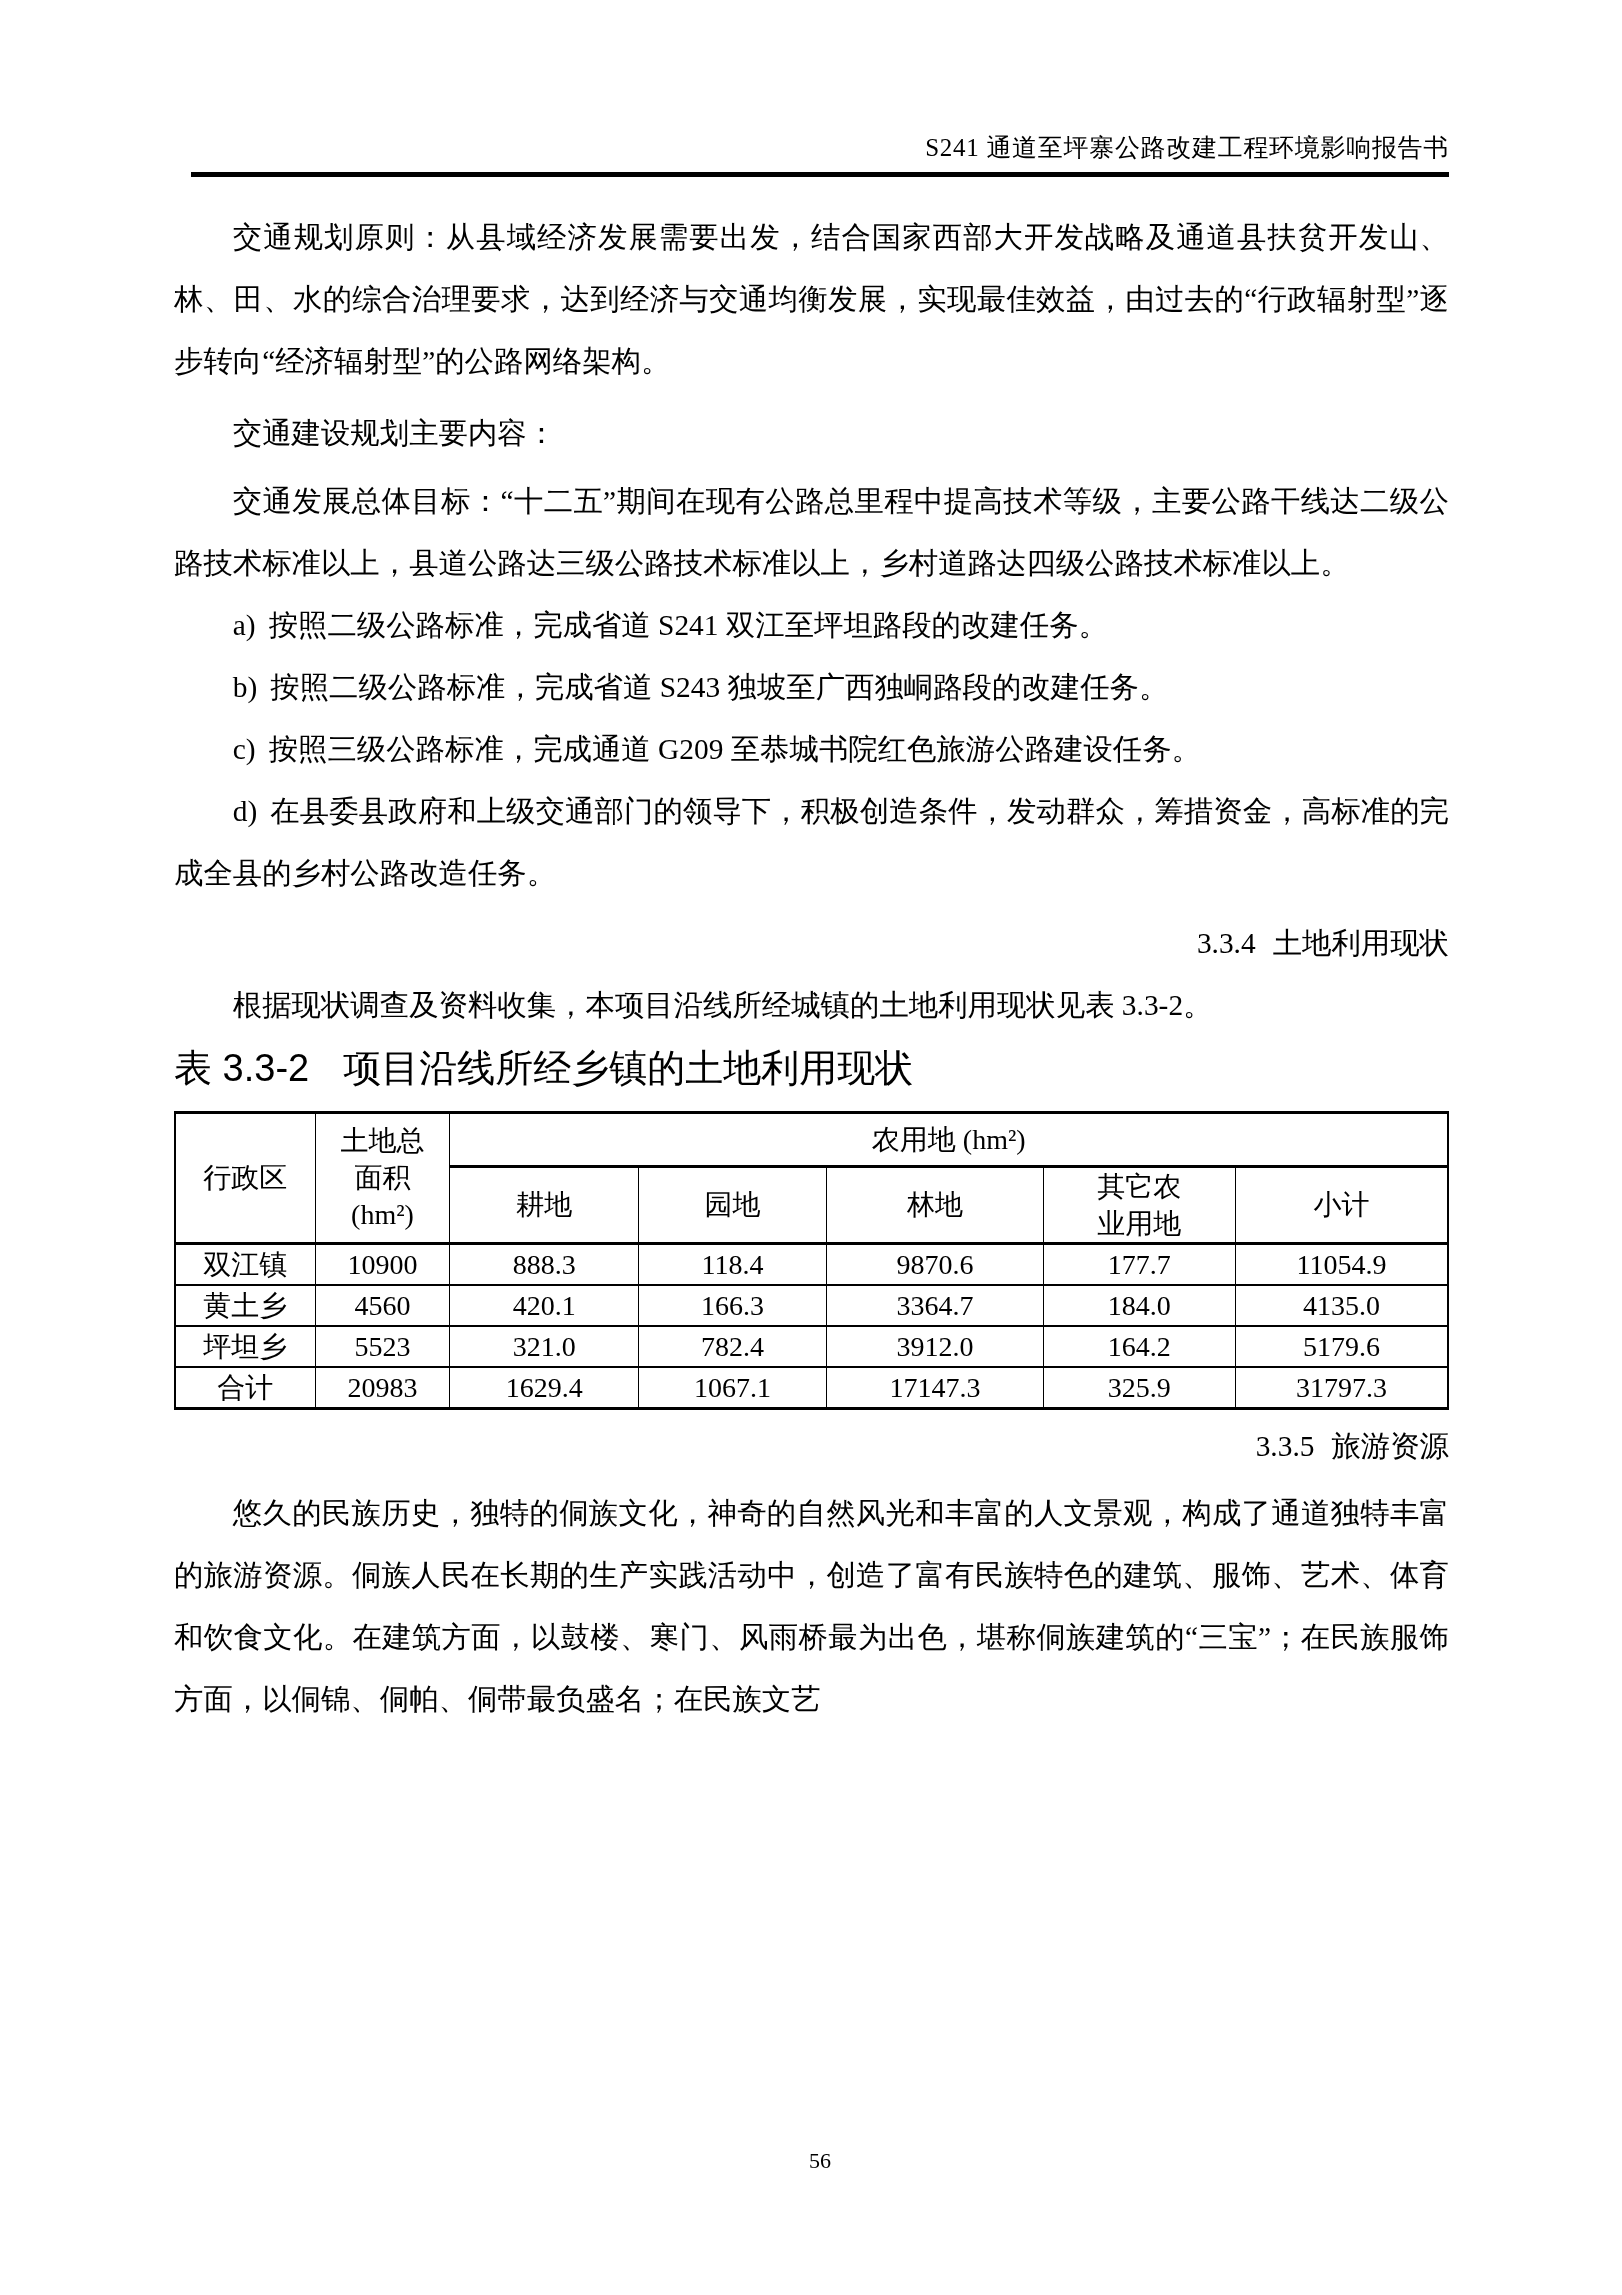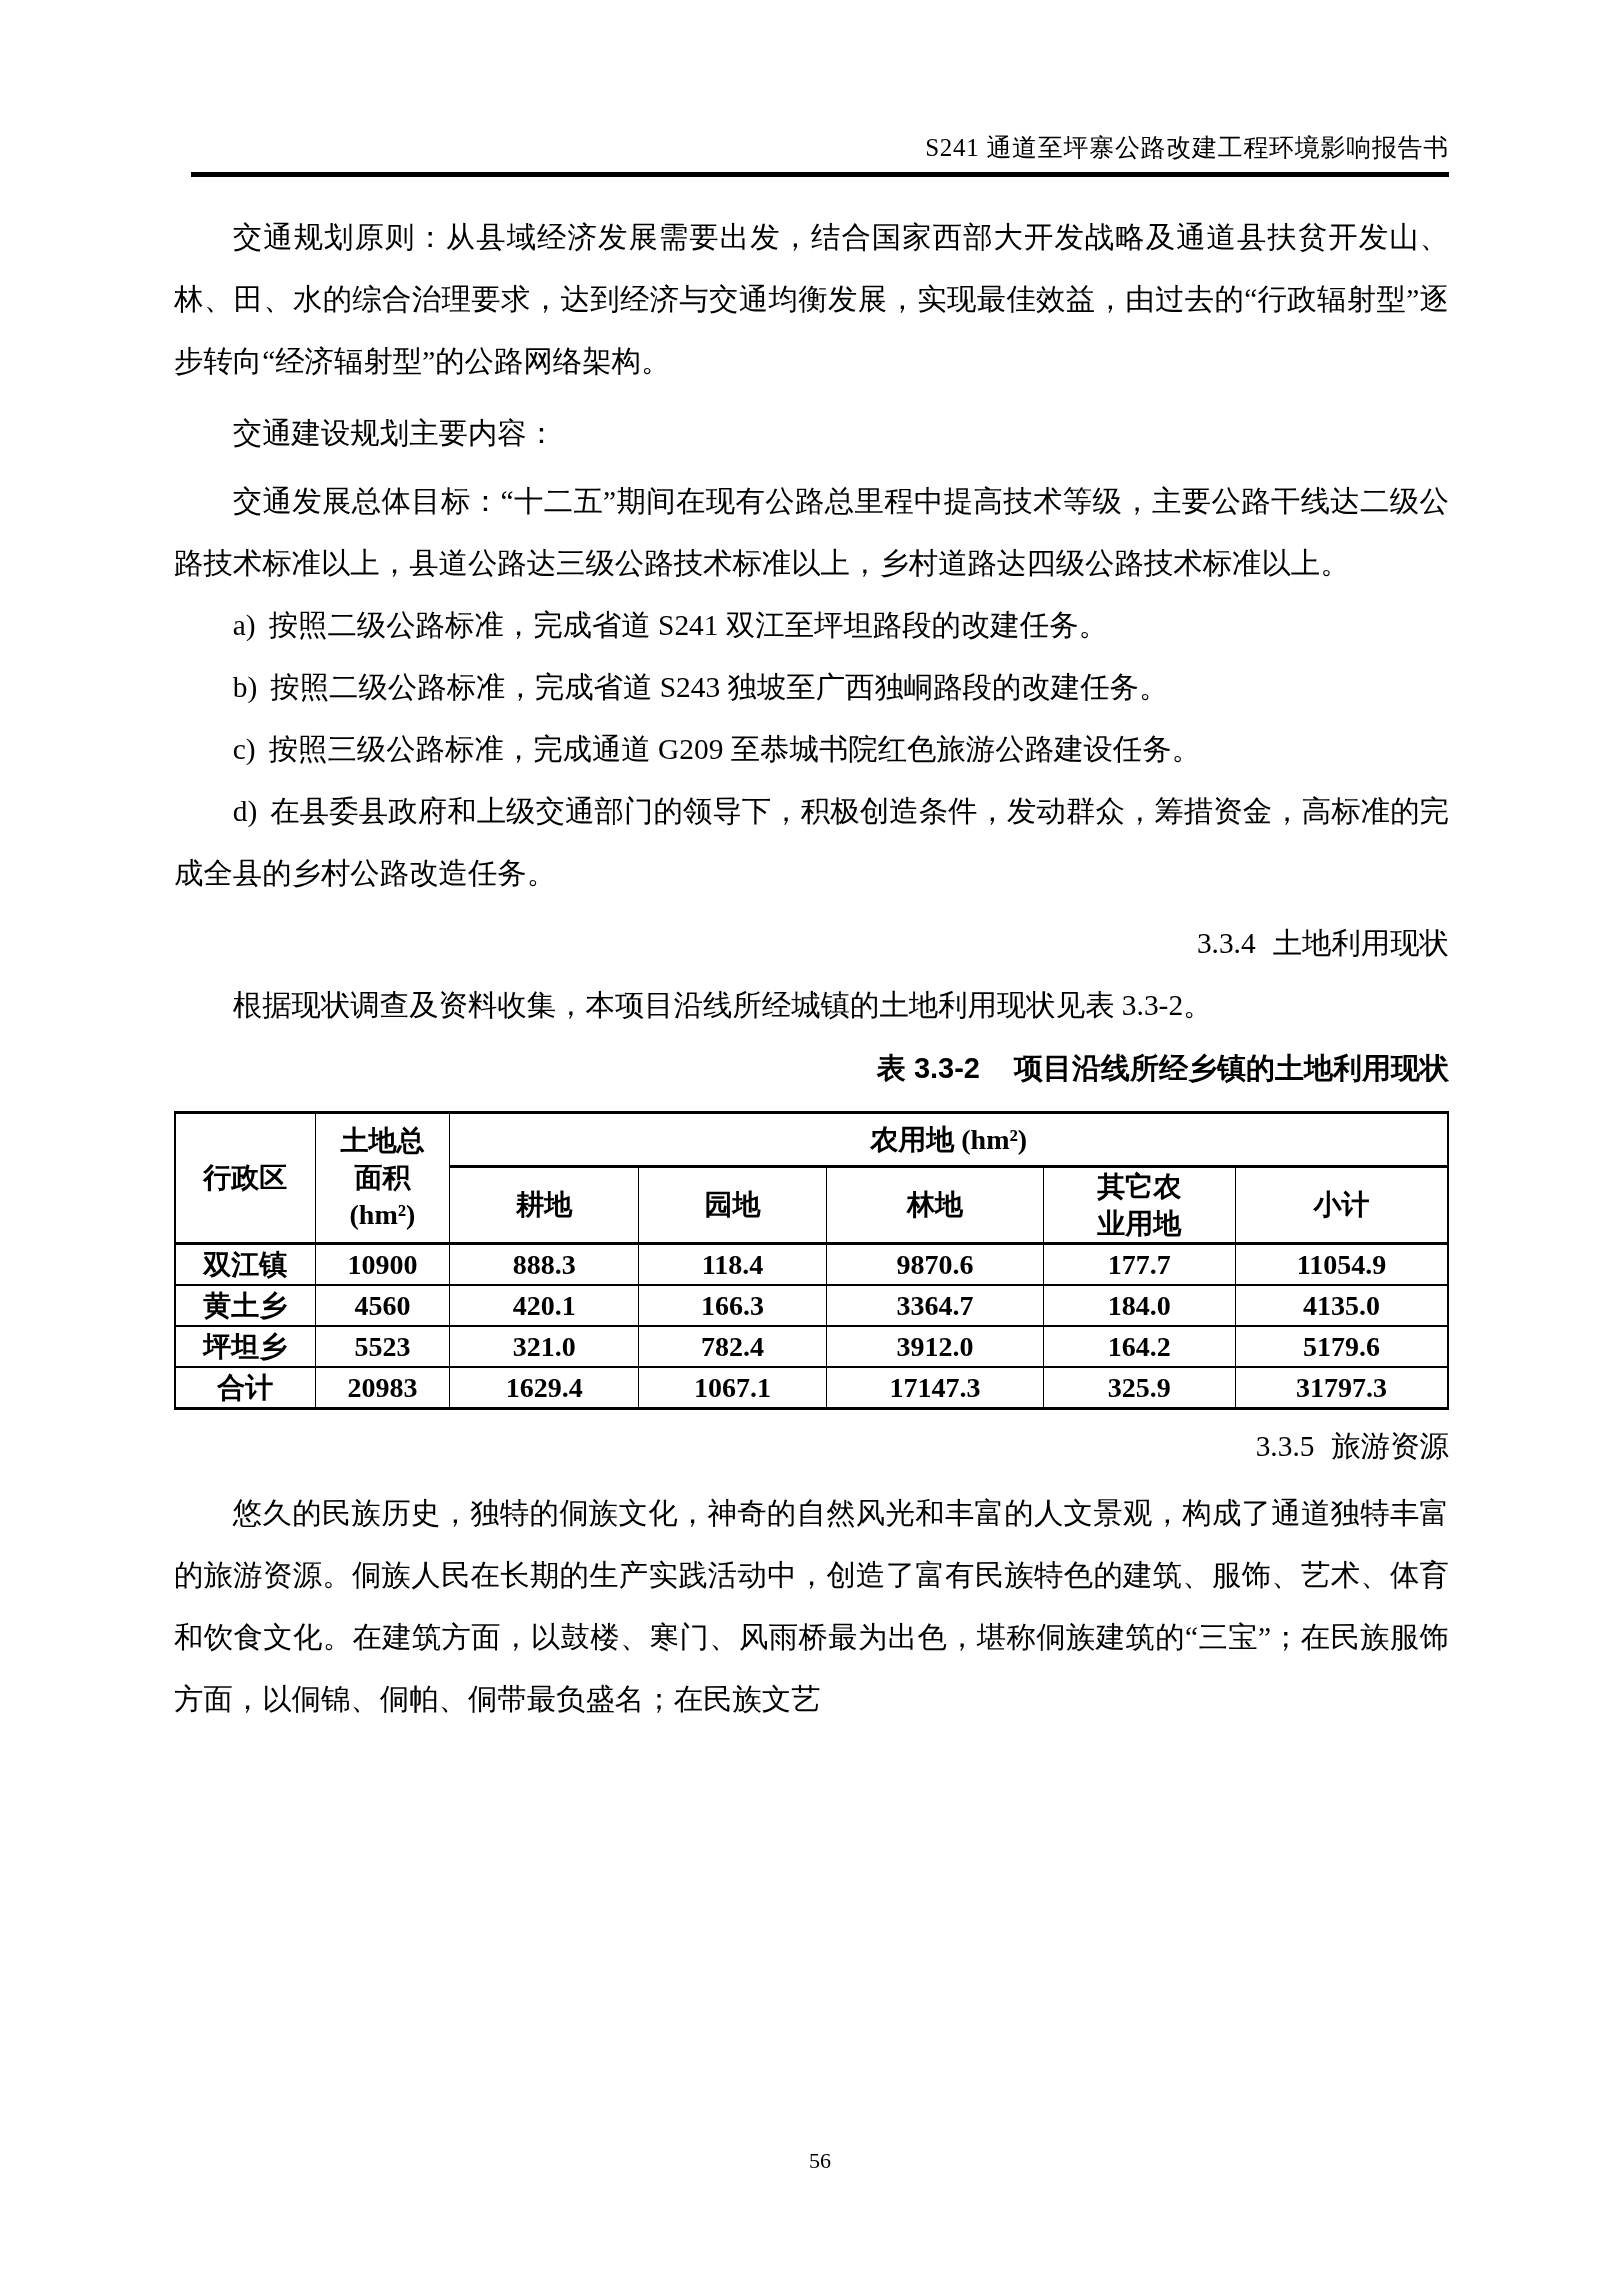--- a/index.html
+++ b/index.html
@@ -34,24 +34,24 @@
   .p3 { margin-top:9.2px; }
   .list-item .marker { margin-right:13px; }
   .section {
     margin:7.9px 0 0 0;
     font-size:29.4px; line-height:62px; font-weight:normal;
     text-align:right;
   }
   .section .sec-num { margin-right:17px; }
   .caption {
     margin-top:2.6px;
-    text-align:right;
+    text-align:left;
     font-family:"Liberation Sans","DejaVu Sans",sans-serif;
-    font-weight:bold;
-    font-size:29px; line-height:59px;
+    font-weight:normal;
+    font-size:38px; line-height:59px;
     text-indent:0;
   }
   .caption .cap-label { margin-right:34px; }
   table.land-table {
     margin-top:13px;
     width:100%;
     border-collapse:collapse;
     table-layout:fixed;
     border-top:3.9px solid #000;
     border-bottom:3.9px solid #000;
@@ -61,21 +61,21 @@
   .land-table col.c1 { width:11%; }
   .land-table col.c2 { width:10.6%; }
   .land-table col.c3 { width:14.8%; }
   .land-table col.c4 { width:14.8%; }
   .land-table col.c5 { width:17%; }
   .land-table col.c6 { width:15.1%; }
   .land-table col.c7 { width:16.7%; }
   .land-table th, .land-table td {
     border:1.3px solid #000;
     text-align:center; vertical-align:middle;
-    font-weight:bold;
+    font-weight:normal;
     font-size:28px; line-height:39px;
     padding:0 2.6px;
   }
   .land-table tr.hrow1 { height:54px; }
   .land-table tr.hrow2 { height:77px; }
   .land-table tr.hrow1 th.agri-group { border-bottom:3.3px solid #000; }
   .land-table tr.hrow2 th, .land-table th[rowspan] { border-bottom:3.3px solid #000; }
   .land-table tbody tr { height:41px; }
   .land-table tbody td { border-bottom:2.6px solid #000; }
   .cl { display:block; line-height:37px; }

